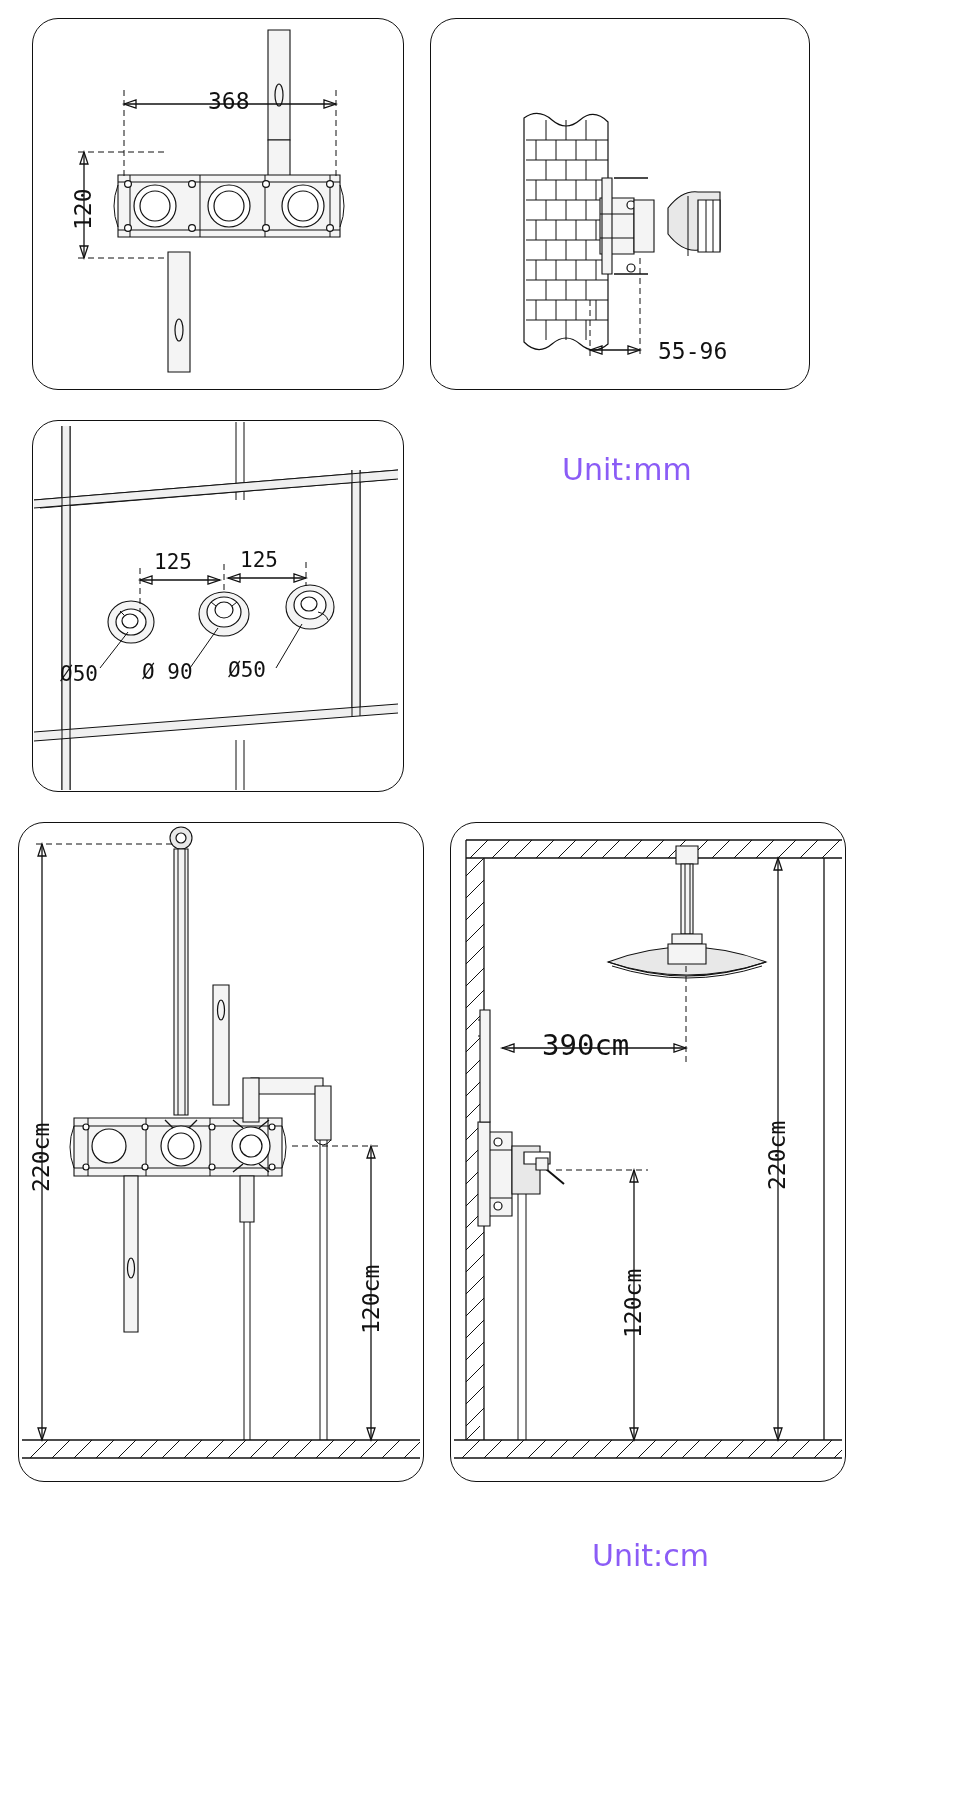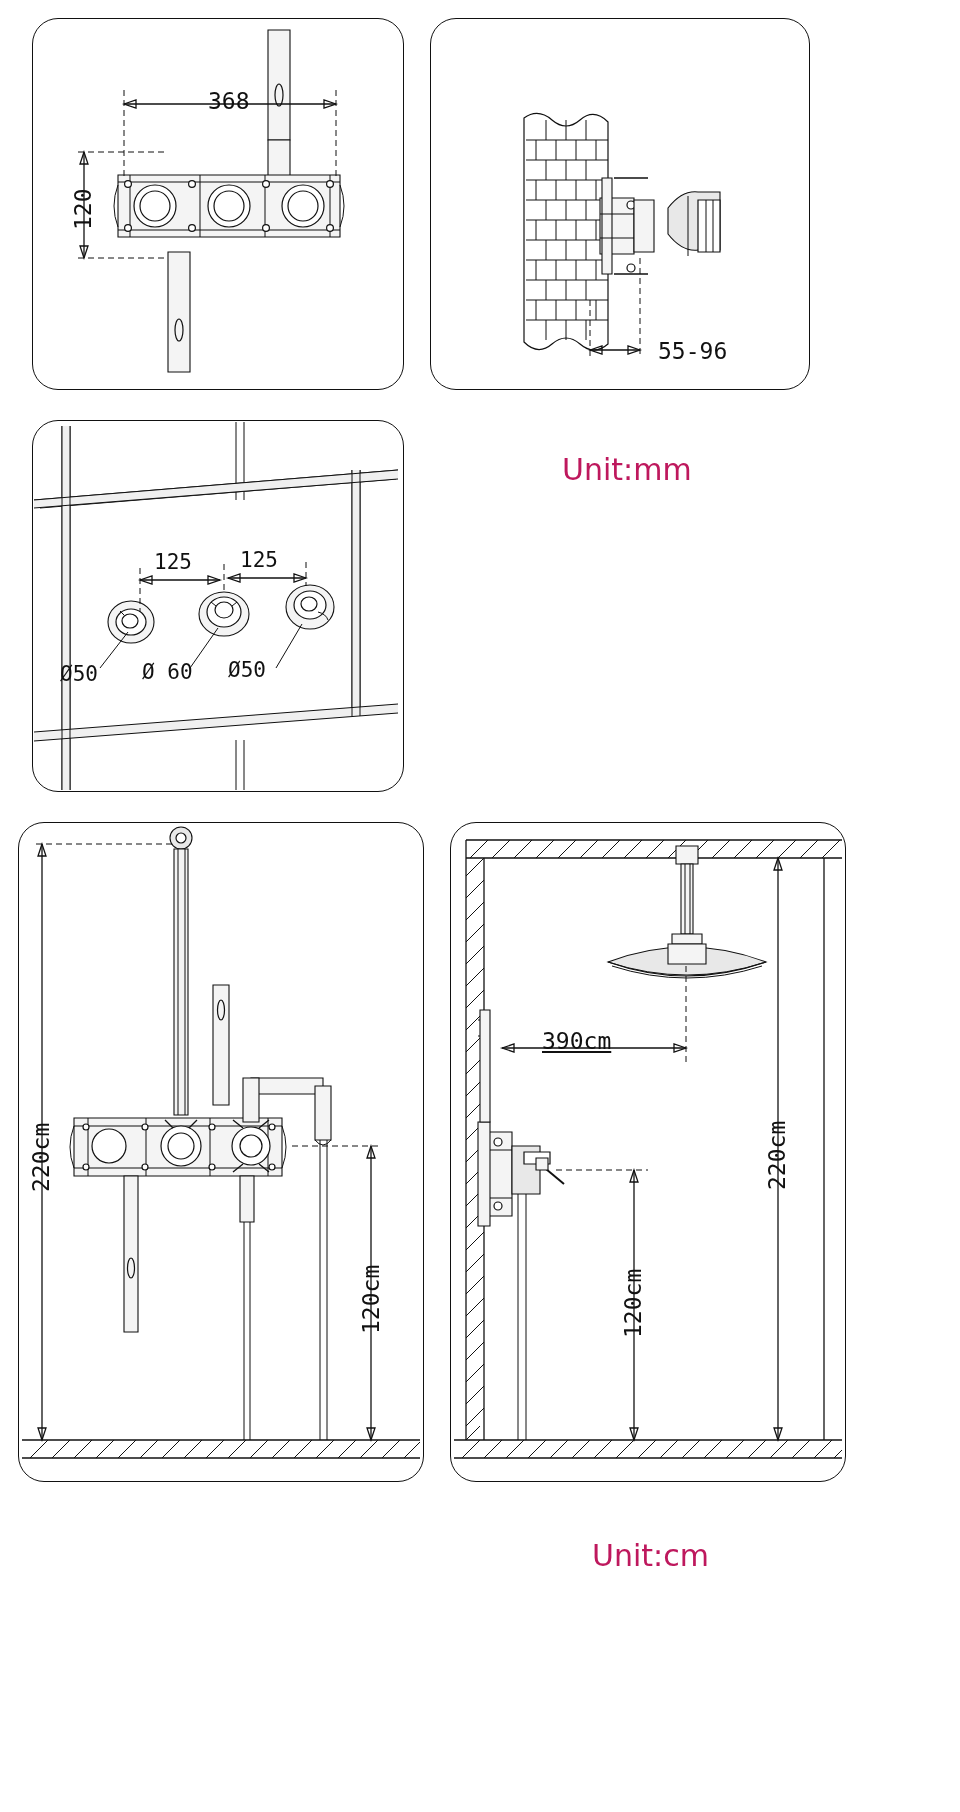--- a/index.html
+++ b/index.html
@@ -1,20 +1,20 @@
 <!DOCTYPE html>
 <html><head>
 <meta charset="utf-8">
 <style>
   html,body{margin:0;padding:0;background:#ffffff;}
   body{width:960px;height:1812px;font-family:"DejaVu Sans",sans-serif;color:#111;position:relative;overflow:hidden;}
   .sheet{position:absolute;left:0;top:0;width:960px;height:1812px;}
   .panel{position:absolute;border:1.6px solid #111;border-radius:26px;box-sizing:border-box;background:#fff;}
   .lbl{position:absolute;font-family:"DejaVu Sans Mono",monospace;font-size:20px;color:#111;white-space:nowrap;}
-  .lbl-big{position:absolute;font-family:"DejaVu Sans",sans-serif;font-size:26px;color:#be185d;white-space:nowrap;}
+  .lbl-big{position:absolute;font-family:"DejaVu Sans",sans-serif;font-size:26px;color:#8b5cf6;white-space:nowrap;}
   .vlbl{position:absolute;font-family:"DejaVu Sans Mono",monospace;font-size:20px;color:#111;white-space:nowrap;transform-origin:left top;transform:rotate(-90deg);}
   svg{position:absolute;left:0;top:0;overflow:visible;}
   .ln{stroke:#111;stroke-width:1.3;fill:none;}
   .ln-t{stroke:#111;stroke-width:1;fill:none;}
   .ln-th{stroke:#111;stroke-width:2;fill:none;}
   .dash{stroke:#111;stroke-width:1;fill:none;stroke-dasharray:6 4;}
   .fill-w{fill:#fff;stroke:#111;stroke-width:1.2;}
   .fill-g{fill:#f4f4f4;stroke:#111;stroke-width:1.1;}
   .fill-gg{fill:#e8e8e8;stroke:#111;stroke-width:1.1;}
   .nofill{fill:none;stroke:#111;stroke-width:1.2;}
@@ -167,21 +167,21 @@
     <path class="dash" d="M140 568 v44 M224 564 v28 M306 562 v24"></path>
 
     <path class="ln-t" d="M100 668 L128 632"></path>
     <path class="ln-t" d="M190 668 L218 628"></path>
     <path class="ln-t" d="M276 668 L302 624"></path>
   </svg>
 
   <div class="lbl" style="left:154px;top:550px;font-size:21px;">125</div>
   <div class="lbl" style="left:240px;top:548px;font-size:21px;">125</div>
   <div class="lbl" style="left:60px;top:662px;font-size:21px;">Ø50</div>
-  <div class="lbl" style="left:142px;top:660px;font-size:21px;">Ø 60</div>
+  <div class="lbl" style="left:142px;top:660px;font-size:21px;">Ø 90</div>
   <div class="lbl" style="left:228px;top:658px;font-size:21px;">Ø50</div>
 
   <div class="panel" style="left:18px;top:822px;width:406px;height:660px;"></div>
 
   <svg width="960" height="1812">
 
     <path class="ln" d="M22 1440 h398"></path>
     <path class="ln" d="M22 1458 h398"></path>
     <g class="ln-t">
       <path d="M30 1458 l18 -18 M52 1458 l18 -18 M74 1458 l18 -18 M96 1458 l18 -18 M118 1458 l18 -18 M140 1458 l18 -18 M162 1458 l18 -18 M184 1458 l18 -18 M206 1458 l18 -18 M228 1458 l18 -18 M250 1458 l18 -18 M272 1458 l18 -18 M294 1458 l18 -18 M316 1458 l18 -18 M338 1458 l18 -18 M360 1458 l18 -18 M382 1458 l18 -18 M404 1458 l16 -16"></path>
@@ -298,19 +298,19 @@
     <path class="ln" d="M778 858 v582"></path>
     <path class="ln" d="M778 858 l-4 12 h8 z" fill="#111"></path>
     <path class="ln" d="M778 1440 l-4 -12 h8 z" fill="#111"></path>
 
     <path class="ln" d="M634 1170 v270"></path>
     <path class="ln" d="M634 1170 l-4 12 h8 z" fill="#111"></path>
     <path class="ln" d="M634 1440 l-4 -12 h8 z" fill="#111"></path>
     <path class="dash" d="M556 1170 h92"></path>
   </svg>
 
-  <div class="lbl" style="left:542px;top:1028px;font-size:23px;text-decoration:underline;">390cm</div>
+  <div class="lbl" style="left:542px;top:1028px;font-size:29px;">390cm</div>
   <div class="vlbl" style="left:764px;top:1190px;font-size:23px;">220cm</div>
   <div class="vlbl" style="left:620px;top:1338px;font-size:23px;">120cm</div>
 
   <div class="lbl-big" style="left:592px;top:1538px;font-size:30px;">Unit:cm</div>
 
 </div>
 
 </body></html>

